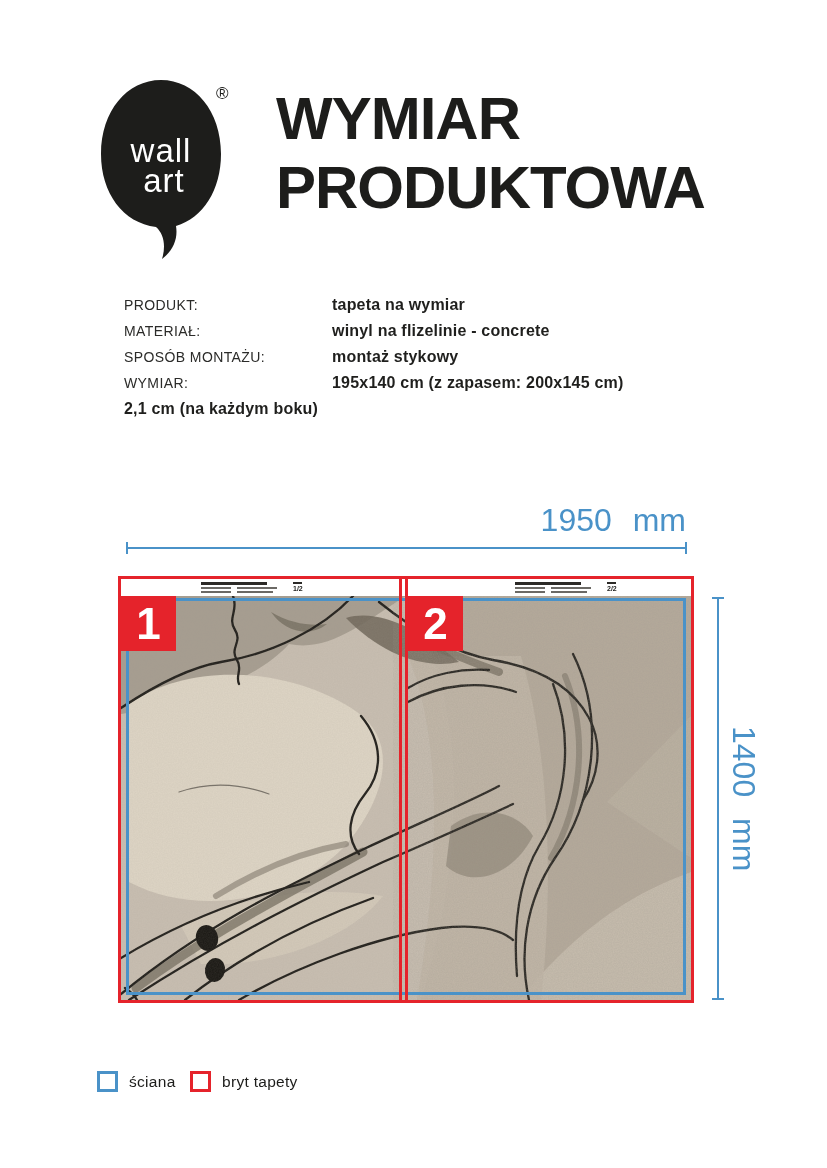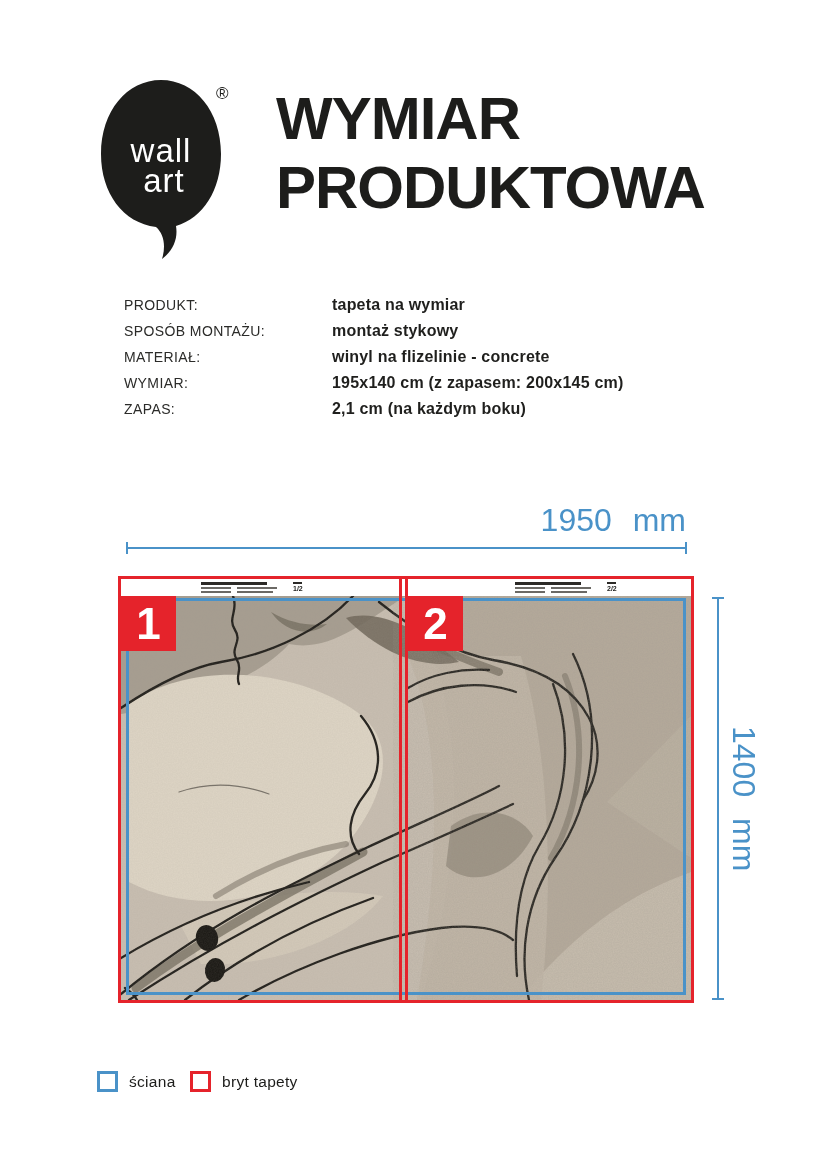--- a/index.html
+++ b/index.html
@@ -89,33 +89,32 @@
     <div class="title-line">WYMIAR</div>
     <div class="title-line">PRODUKTOWA</div>
   </div>
 
   <div class="spec-table">
     <div class="spec-row">
       <div class="spec-label">PRODUKT:</div>
       <div class="spec-value">tapeta na wymiar</div>
     </div>
     <div class="spec-row">
+      <div class="spec-label">MATERIAŁ:</div>
+      <div class="spec-value">winyl na flizelinie - concrete</div>
+    </div>
+    <div class="spec-row">
       <div class="spec-label">SPOSÓB MONTAŻU:</div>
       <div class="spec-value">montaż stykowy</div>
     </div>
     <div class="spec-row">
-      <div class="spec-label">MATERIAŁ:</div>
-      <div class="spec-value">winyl na flizelinie - concrete</div>
-    </div>
-    <div class="spec-row">
       <div class="spec-label">WYMIAR:</div>
       <div class="spec-value">195x140 cm (z zapasem: 200x145 cm)</div>
     </div>
     <div class="spec-row">
-      <div class="spec-label">ZAPAS:</div>
       <div class="spec-value">2,1 cm (na każdym boku)</div>
     </div>
   </div>
 
   <div class="dim-top-label">1950 mm</div>
   <div class="dim-line-h"></div>
   <div class="dim-tick-v" style="left:126px;"></div>
   <div class="dim-tick-v" style="left:685px;"></div>
 
   <div class="dim-line-v"></div>

